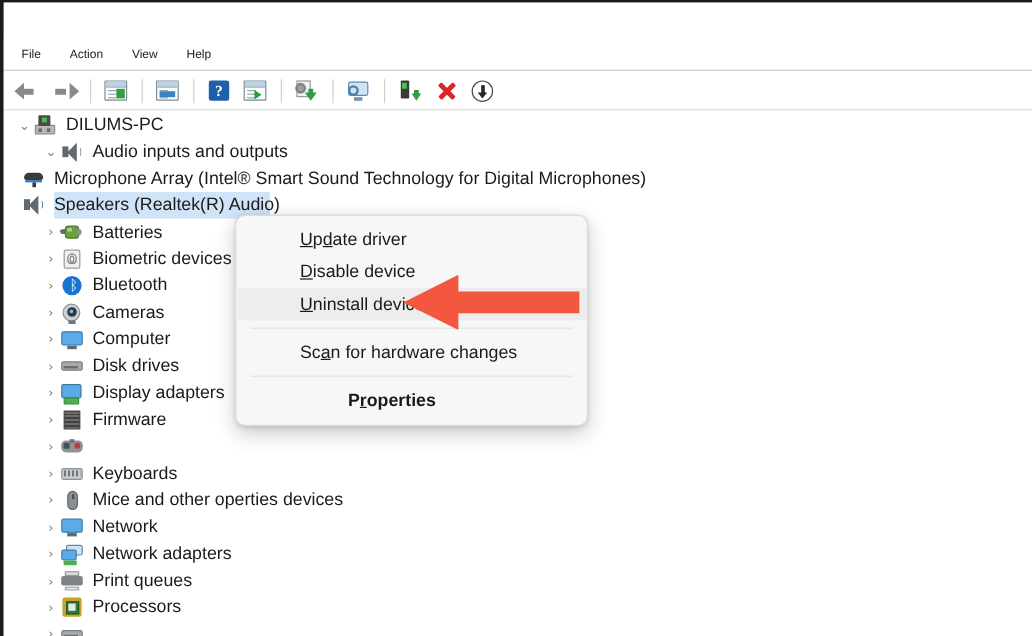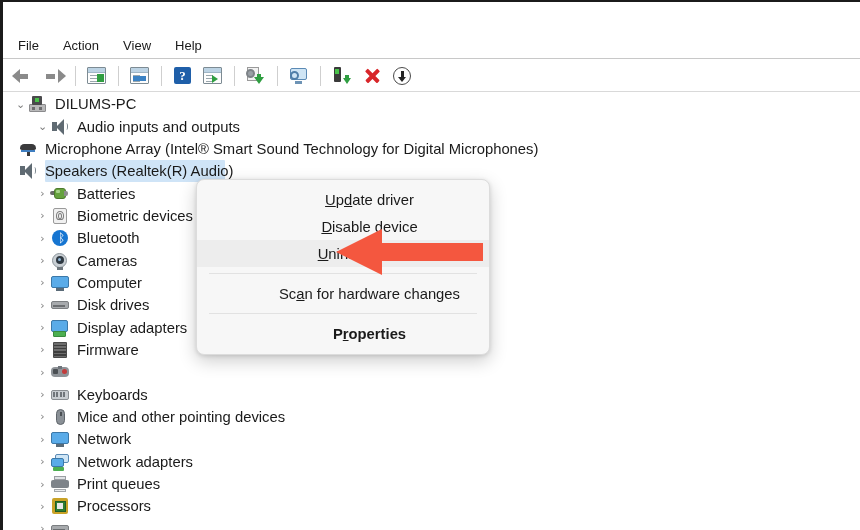--- a/index.html
+++ b/index.html
@@ -84,21 +84,21 @@
     width: 857px;
     height: 27px;
     background: #ffffff;
     display: flex;
     align-items: center;
     padding-left: 10px;
     box-sizing: border-box;
     border-bottom: 1px solid #c8c8c8;
   }
   .menu-item {
-    font-size: 13px;
+    font-size: 10px;
     color: #1a1a1a;
     padding: 3px 12px 3px 12px;
     cursor: default;
     white-space: nowrap;
   }
   .menu-item:first-child { padding-left: 5px; }
 
   
   .toolbar {
     position: absolute;
@@ -454,24 +454,23 @@
     z-index: 40;
   }
   .ctxitem {
     height: 27px;
     display: flex;
     align-items: center;
     padding-left: 53px;
     font-size: 14.8px;
     color: #1a1a1a;
     white-space: nowrap;
-    justify-content: center;
   }
   .ctxitem.hl { background: #ededed; }
-  .ctxitem.bold { font-weight: bold; }
+  .ctxitem.bold { font-weight: bold; margin-left: 40px; }
   .ctxsep {
     height: 1px;
     background: #e2e2e2;
     margin: 6px 12px 6px 12px;
   }
   .ak { text-decoration: underline; }
 
   
   .annot {
     position: absolute;
@@ -725,21 +724,21 @@
       </div>
       <div class="lbl">Keyboards</div>
     </div>
 
     <div class="row lvl1">
       <div class="chev">›</div>
       <div class="ic ic-mouse">
         <div class="b"></div>
           <div class="w"></div>
       </div>
-      <div class="lbl">Mice and other pointing devices</div>
+      <div class="lbl">Mice and other operties devices</div>
     </div>
 
     <div class="row lvl1">
       <div class="chev">›</div>
       <div class="ic ic-mon">
         <div class="scr"></div>
           <div class="st"></div>
       </div>
       <div class="lbl">Network</div>
     </div>

